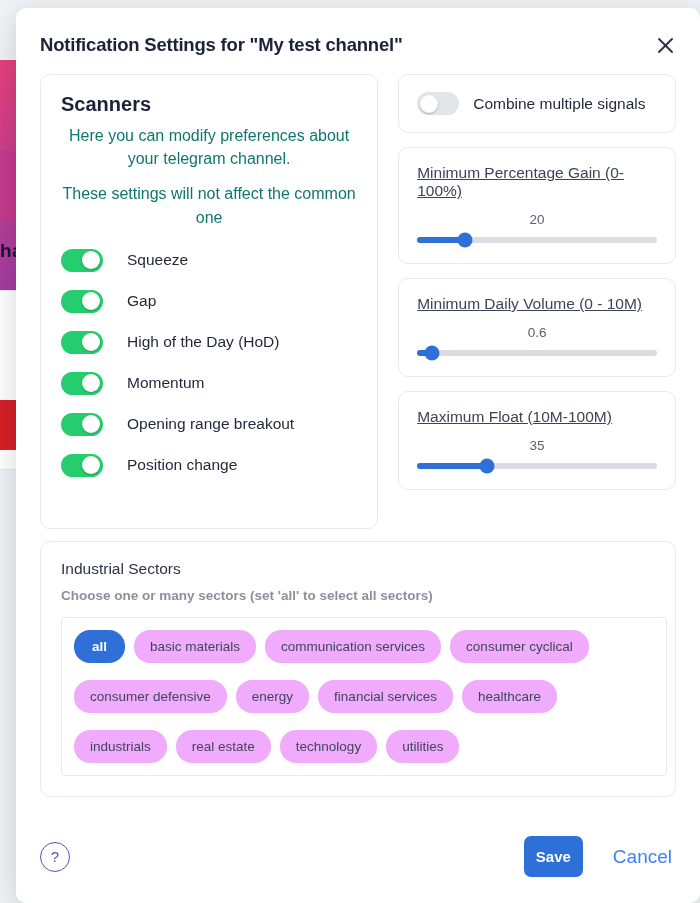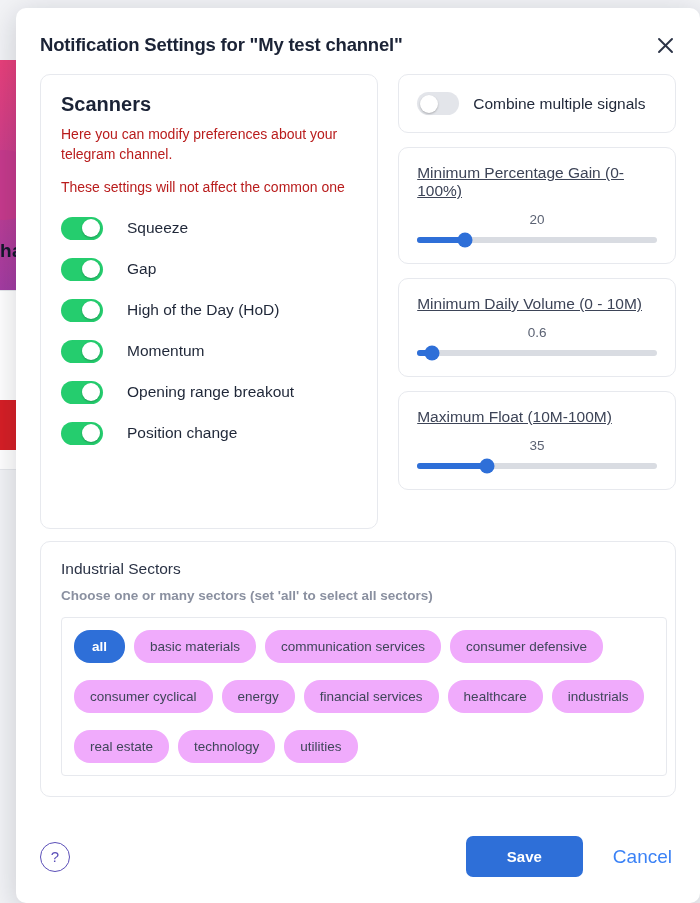--- a/index.html
+++ b/index.html
@@ -143,24 +143,25 @@
     padding: 18px 20px 22px 20px;
     min-height: 455px;
   }
   .scanners h2 {
     margin: 0 0 8px 0;
     font-size: 20px;
     font-weight: bold;
     color: #1b2336;
   }
   .scanners .note {
-    font-size: 14px;
+    font-size: 16px;
     line-height: 1.45;
-    color: #b91c1c;
+    color: #0f766e;
     margin-bottom: 12px;
+    text-align: center;
   }
   .toggle-list { margin-top: 20px; }
   .toggle-row {
     display: flex;
     align-items: center;
     gap: 24px;
     margin-bottom: 18px;
     cursor: pointer;
   }
   .switch {
@@ -307,21 +308,21 @@
     margin-left: auto;
     display: flex;
     align-items: center;
     gap: 26px;
   }
   .save-btn {
     background: #2e6fd8;
     color: #ffffff;
     border: none;
     border-radius: 7px;
-    padding: 12px 41px;
+    padding: 12px 12px;
     font-size: 15px;
     font-weight: bold;
     cursor: pointer;
     font-family: "Liberation Sans", sans-serif;
   }
   .cancel-btn {
     background: transparent;
     border: none;
     color: #3b82f6;
     font-size: 19px;
@@ -444,22 +445,22 @@
       </div>
     </div>
 
     <div class="panel sectors-card">
       <div class="sectors-title">Industrial Sectors</div>
       <div class="sectors-sub">Choose one or many sectors (set 'all' to select all sectors)</div>
       <div class="chips-box" id="chips-box">
           <div class="chip selected">all</div>
           <div class="chip">basic materials</div>
           <div class="chip">communication services</div>
+          <div class="chip">consumer cyclical</div>
           <div class="chip">consumer defensive</div>
-          <div class="chip">consumer cyclical</div>
           <div class="chip">energy</div>
           <div class="chip">financial services</div>
           <div class="chip">healthcare</div>
           <div class="chip">industrials</div>
           <div class="chip">real estate</div>
           <div class="chip">technology</div>
           <div class="chip">utilities</div>
         </div>
     </div>
 

